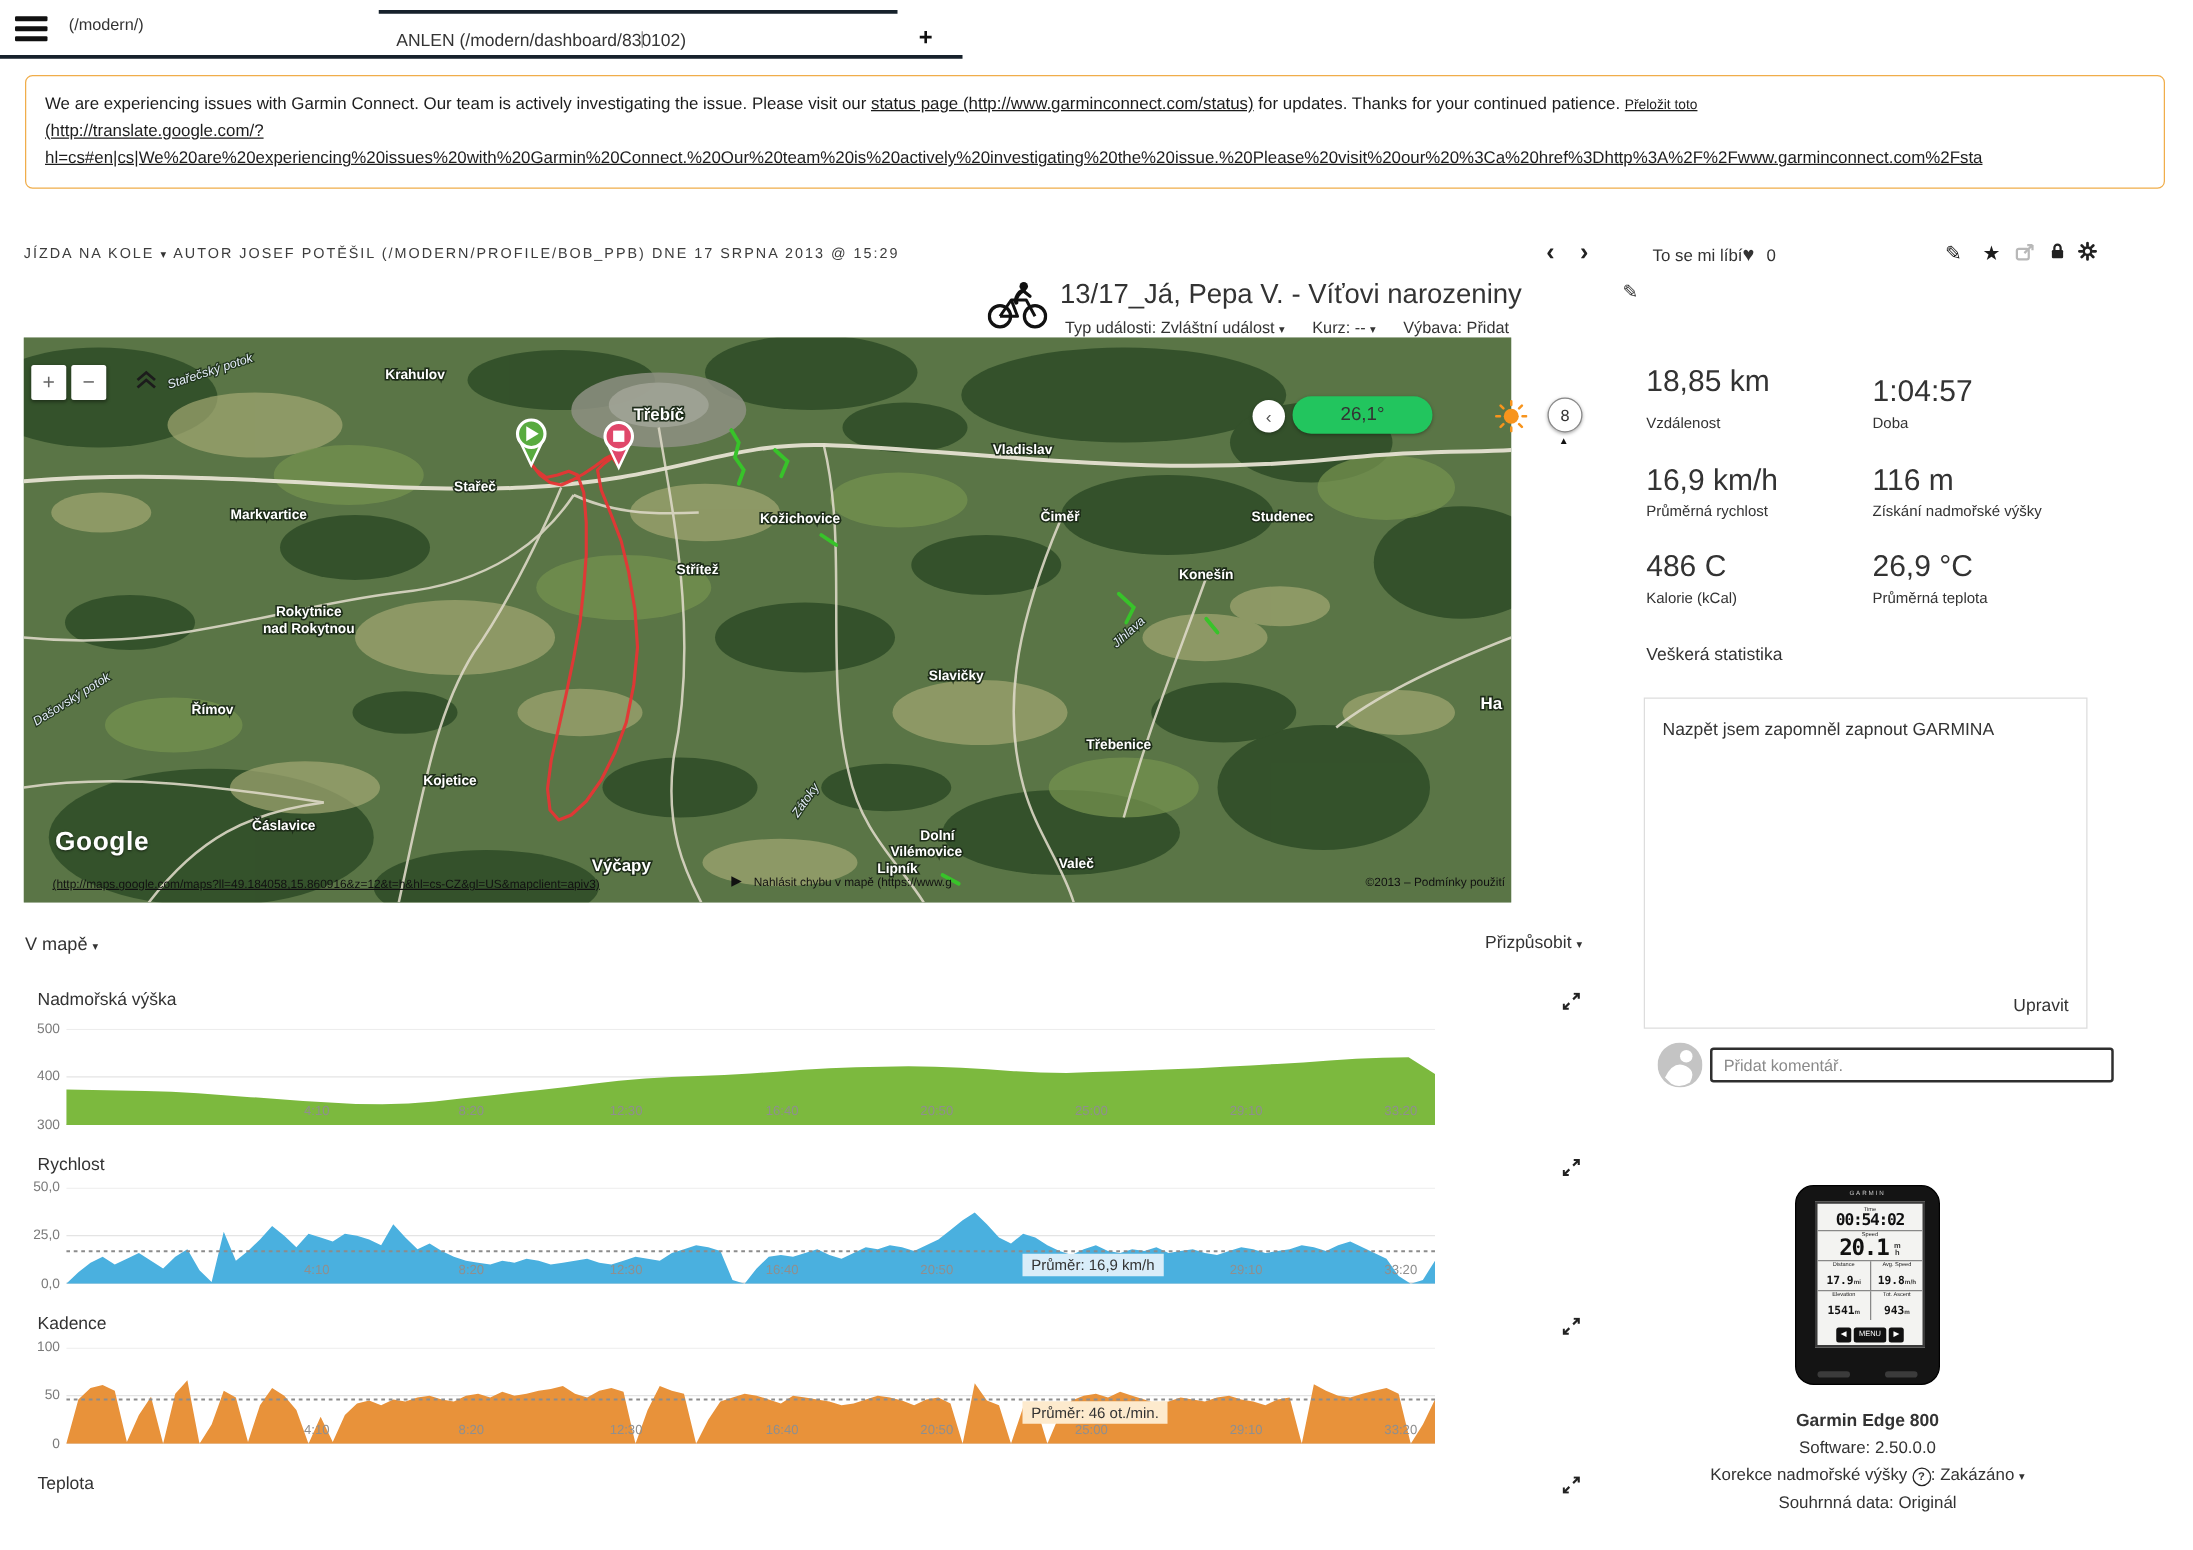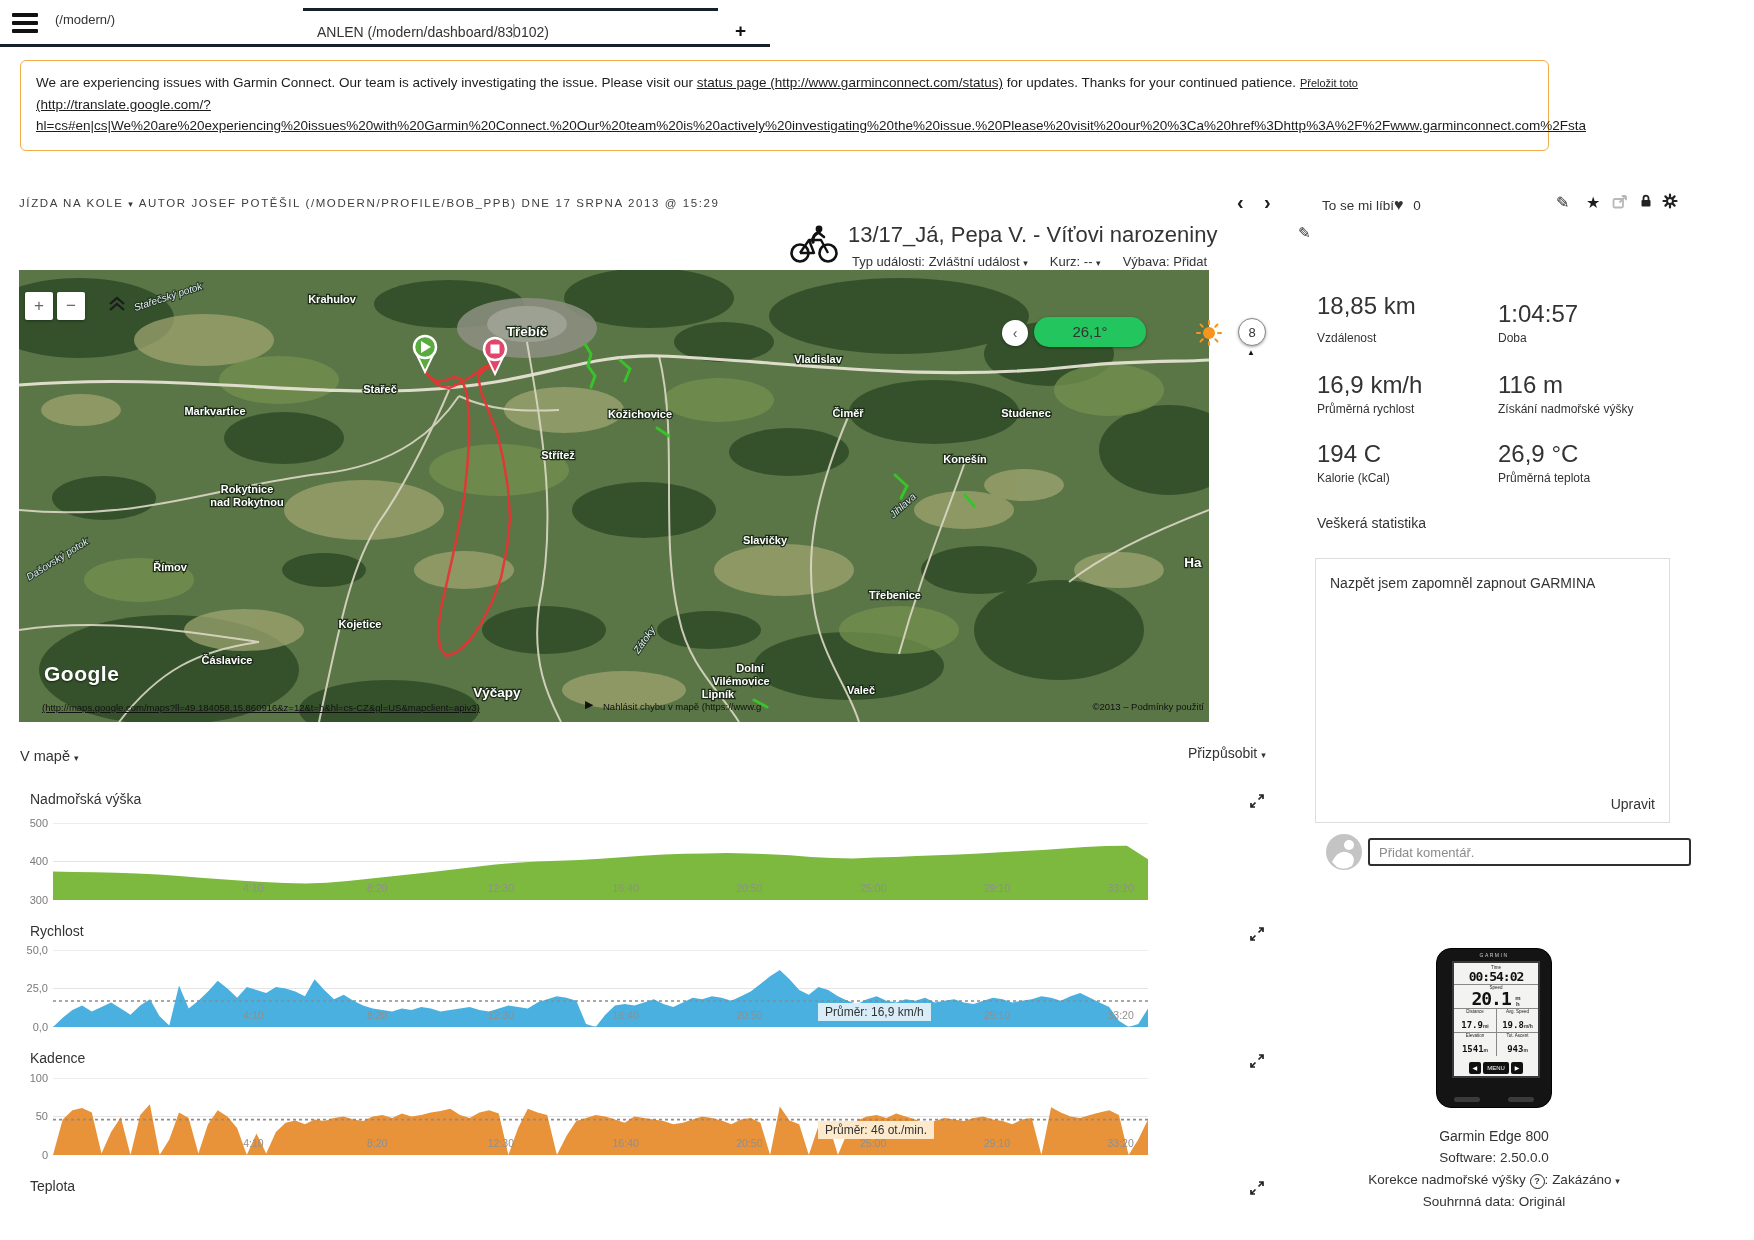--- a/index.html
+++ b/index.html
@@ -8,21 +8,21 @@
   .abs{position:absolute;}
   .nowrap{white-space:nowrap;}
 
   
   .burger span{display:block;width:26px;height:4px;background:#111;border-radius:1px;margin:4px 0;}
   .tabline{background:#16212b;height:3px;}
   .tabtext{font-size:14px;color:#333;}
   .plus{font-size:19px;font-weight:bold;color:#111;}
 
   
-  .banner{left:20px;top:60px;width:1529px;border:1px solid #f0ad4a;border-radius:6px;
+  .banner{left:20px;top:60px;width:1712px;border:1px solid #f0ad4a;border-radius:6px;
           padding:11px 15px 13px 15px;font-size:13.5px;line-height:1.6;color:#1d1d1d;box-sizing:border-box;}
   .banner a, .lnk{color:#1d1d1d;text-decoration:underline;cursor:pointer;}
   .banner .small{font-size:11px;}
   .banner .clip{display:block;white-space:nowrap;overflow:hidden;width:1740px;}
 
   
   .crumb{left:19px;top:193px;width:800px;font-size:11.5px;letter-spacing:1.6px;color:#3d3d3d;line-height:21px;}
   .caret{font-size:9px;color:#333;}
   .navchev{font-size:20px;font-weight:bold;color:#222;cursor:pointer;}
   .likes{font-size:13.5px;color:#333;}
@@ -296,21 +296,21 @@
   <div class="abs" style="left:1247px;top:348px;font-size:8px;color:#111;">▲</div>
 
   <div class="abs stat-v" style="left:1317px;top:292px;">18,85 km</div>
   <div class="abs stat-l" style="left:1317px;top:331px;">Vzdálenost</div>
   <div class="abs stat-v" style="left:1498px;top:300px;">1:04:57</div>
   <div class="abs stat-l" style="left:1498px;top:331px;">Doba</div>
   <div class="abs stat-v" style="left:1317px;top:371px;">16,9 km/h</div>
   <div class="abs stat-l" style="left:1317px;top:402px;">Průměrná rychlost</div>
   <div class="abs stat-v" style="left:1498px;top:371px;">116 m</div>
   <div class="abs stat-l" style="left:1498px;top:402px;">Získání nadmořské výšky</div>
-  <div class="abs stat-v" style="left:1317px;top:440px;">194 C</div>
+  <div class="abs stat-v" style="left:1317px;top:440px;">486 C</div>
   <div class="abs stat-l" style="left:1317px;top:471px;">Kalorie (kCal)</div>
   <div class="abs stat-v" style="left:1498px;top:440px;">26,9 °C</div>
   <div class="abs stat-l" style="left:1498px;top:471px;">Průměrná teplota</div>
   <div class="abs alllink" style="left:1317px;top:515px;">Veškerá statistika</div>
 
   <div class="abs notebox">
     <div class="notetext" style="position:absolute;left:14px;top:16px;">Nazpět jsem zapomněl zapnout GARMINA</div>
     <div class="upravit" style="position:absolute;right:14px;bottom:10px;">Upravit</div>
   </div>
 
@@ -345,21 +345,21 @@
       </div>
       <div class="dbtnrow">
         <span class="dbtn">◀</span>
         <span class="dbtn">MENU</span>
         <span class="dbtn">▶</span>
       </div>
     </div>
     <div class="dpill" style="left:18px;"></div>
     <div class="dpill" style="right:18px;"></div>
   </div>
-  <div class="abs dcap" style="left:1334px;top:1128px;width:320px;font-weight:normal;font-size:14px;">Garmin Edge 800</div>
+  <div class="abs dcap" style="left:1334px;top:1128px;width:320px;font-weight:bold;font-size:14px;">Garmin Edge 800</div>
   <div class="abs dcap" style="left:1334px;top:1150px;width:320px;">Software: 2.50.0.0</div>
   <div class="abs dcap" style="left:1274px;top:1172px;width:440px;">
     <span>Korekce nadmořské výšky</span>
     <span class="qmark"><span>?</span></span>:
     <span>Zakázáno</span> <span class="caret">▾</span>
   </div>
   <div class="abs dcap" style="left:1334px;top:1194px;width:320px;">Souhrnná data: Originál</div>
 
   <div class="abs sel" style="left:20px;top:748px;"><span>V mapě</span> <span class="caret">▾</span></div>
   <div class="abs sel" style="left:1188px;top:745px;font-size:14px;"><span>Přizpůsobit</span> <span class="caret">▾</span></div>

